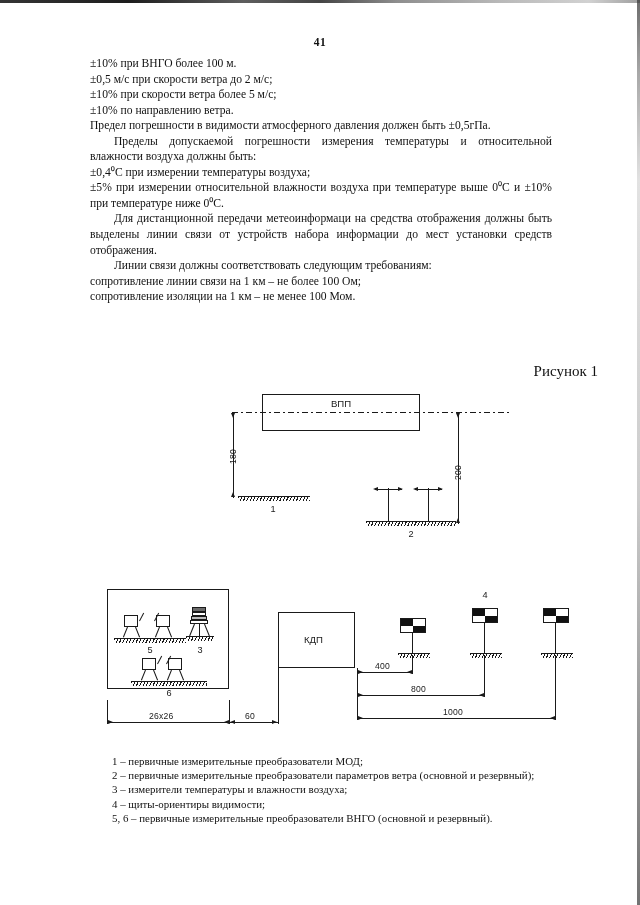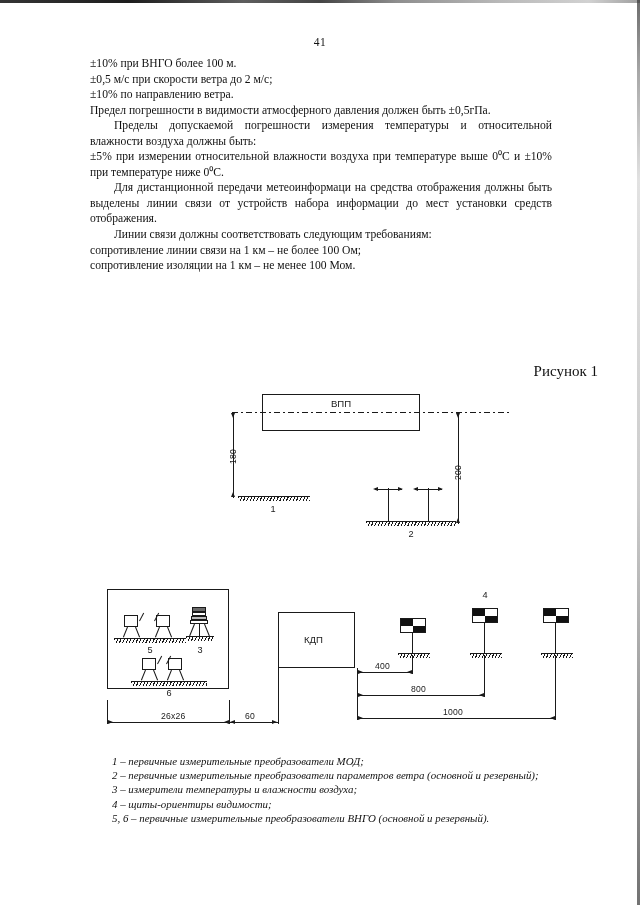--- a/index.html
+++ b/index.html
@@ -12,21 +12,21 @@
     overflow:hidden;
   }
   .scan-edge-top{position:absolute;left:0;top:0;width:640px;height:3px;
     background:linear-gradient(90deg,#2a2a2a 0%,#111 20%,#555 38%,#3a3a3a 50%,#888 62%,#b5b5b5 78%,#cfcfcf 92%,#9a9a9a 100%);
     opacity:.95;}
   .scan-edge-right{position:absolute;right:0;top:0;width:3px;height:905px;
     background:linear-gradient(180deg,#3a3a3a 0%,#8a8a8a 8%,#d8d8d8 20%,#bbb 55%,#777 80%,#444 100%);opacity:.75;}
   .page{position:absolute;left:0;top:0;width:640px;height:905px;}
 
   .folio{position:absolute;top:36px;left:0;width:640px;text-align:center;
-    font-size:11.5px;font-weight:normal;letter-spacing:.5px;}
+    font-size:11.5px;font-weight:bold;letter-spacing:.5px;}
 
   
   .body-text{position:absolute;left:90px;top:56px;width:462px;
     font-size:11.6px;line-height:15.55px;text-align:justify;}
   .body-text p{margin:0;}
   .ind{text-indent:24px;}
   .noind{text-indent:0;}
 
   .fig-caption{position:absolute;left:0;top:363px;width:598px;text-align:right;
     font-size:15px;}
@@ -77,39 +77,41 @@
 
   
   .flag{position:absolute;width:26px;height:15px;border:1px solid #1a1a1a;box-sizing:border-box;
     display:grid;grid-template-columns:1fr 1fr;grid-template-rows:1fr 1fr;overflow:hidden;}
   .flag i{display:block;}
   .flag i.b{background:#111;}
   .flag i.w{background:#fff;}
   .flag-pole{position:absolute;width:1px;background:#1a1a1a;}
 
   .legend{position:absolute;left:112px;top:754px;width:450px;
-    font-size:10.9px;line-height:14.2px;font-style:italic;}
+    font-size:10.9px;line-height:14.2px;}
   .legend div{white-space:nowrap;}
 </style>
 </head>
 <body>
 
 <div class="page">
 
   <div class="scan-edge-top"></div>
   <div class="scan-edge-right"></div>
 
   <div class="folio">41</div>
 
   <div class="body-text">
     <p class="noind">±10% при ВНГО более 100 м.</p>
     <p class="noind">±0,5 м/с при скорости ветра до 2 м/с;</p>
+    <p class="noind">±10% при скорости ветра более 5 м/с;</p>
     <p class="noind">±10% по направлению ветра.</p>
     <p class="noind">Предел погрешности в видимости атмосферного давления должен быть ±0,5гПа.</p>
     <p class="ind">Пределы допускаемой погрешности измерения температуры и относительной влажности воздуха должны быть:</p>
+    <p class="noind">±0,4⁰С при измерении температуры воздуха;</p>
     <p class="noind">±5% при измерении относительной влажности воздуха при температуре выше 0⁰С и ±10% при температуре ниже 0⁰С.</p>
     <p class="ind">Для дистанционной передачи метеоинформаци на средства отображения должны быть выделены линии связи от устройств набора информации до мест установки средств отображения.</p>
     <p class="ind">Линии связи должны соответствовать следующим требованиям:</p>
     <p class="noind">сопротивление линии связи на 1 км – не более 100 Ом;</p>
     <p class="noind">сопротивление изоляции на 1 км – не менее 100 Мом.</p>
   </div>
 
   <div class="fig-caption">Рисунок 1</div>
 
   <div id="fig1">
@@ -186,21 +188,21 @@
       <div class="cs-ant" style="left:30px;top:0px;"></div>
     </div>
     <div class="ground" style="left:131px;top:681px;width:76px;"></div>
     <div class="tag" style="left:154px;top:688px;width:30px;">6</div>
 
     <div class="ln vln" style="left:107px;top:700px;height:24px;"></div>
     <div class="ln vln" style="left:229px;top:700px;height:24px;"></div>
     <div class="ln hln" style="left:107px;top:722px;width:122px;"></div>
     <div class="arrowhead ah-right" style="left:108px;top:720px;"></div>
     <div class="arrowhead ah-left" style="left:224px;top:720px;"></div>
-    <div class="dim-txt" style="left:149px;top:711px;margin-left:12px;">26x26</div>
+    <div class="dim-txt" style="left:149px;top:711px;">26x26</div>
 
     <div class="ln hln" style="left:229px;top:722px;width:49px;"></div>
     <div class="ln vln" style="left:278px;top:668px;height:56px;"></div>
     <div class="arrowhead ah-left" style="left:230px;top:720px;"></div>
     <div class="arrowhead ah-right" style="left:272px;top:720px;"></div>
     <div class="dim-txt" style="left:245px;top:711px;">60</div>
 
     <div class="box" style="left:278px;top:612px;width:77px;height:56px;"></div>
     <div class="vpp-label" style="left:278px;top:634px;width:71px;">КДП</div>
 

